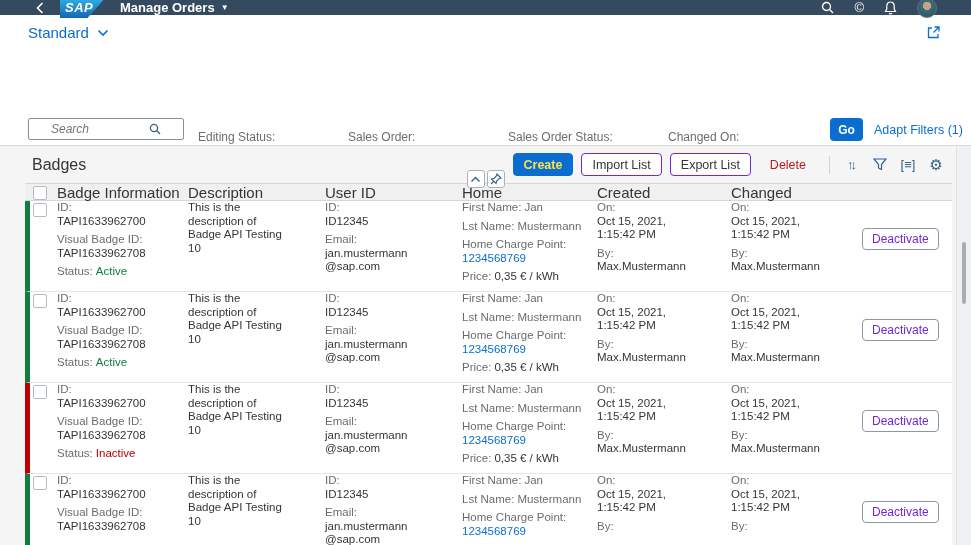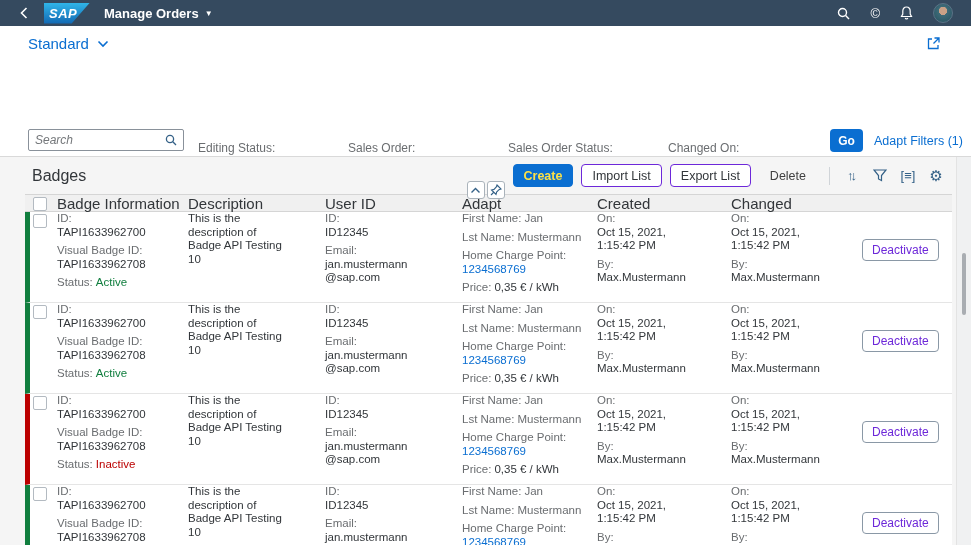--- a/index.html
+++ b/index.html
@@ -1,20 +1,20 @@
 <!DOCTYPE html>
 <html><head>
 <meta charset="utf-8">
 <style>
   * { margin:0; padding:0; box-sizing:border-box; }
   html,body { width:971px; height:545px; overflow:hidden; background:#fff;
     font-family:"Liberation Sans", sans-serif; color:#32363a; }
 
   
-  .shell { height:26px; background:#354a5f; display:flex; align-items:center; padding:0 10px; }
+  .shell { height:15px; background:#354a5f; display:flex; align-items:center; padding:0 26px; }
   .shell-back { width:28px; color:#fff; display:flex; align-items:center; justify-content:center; cursor:pointer; }
   .sap-logo { width:46px; height:21px; margin:0 14px 0 6px;
     background:linear-gradient(180deg,#30b5e8 0%,#1268b3 100%);
     clip-path:polygon(0 0,100% 0,60% 100%,0 100%);
     color:#fff; font-style:italic; font-weight:bold; font-size:13px;
     display:flex; align-items:center; padding-left:5px; letter-spacing:.5px; }
   .shell-title { color:#fff; font-size:13px; font-weight:bold; display:flex; align-items:center; gap:6px; cursor:pointer; }
   .shell-title .caret { font-size:8px; }
   .shell-right { margin-left:auto; display:flex; align-items:center; gap:20px; padding-right:8px; }
   .shell-icon { color:#fff; display:flex; align-items:center; justify-content:center; cursor:pointer; font-size:13px; }
@@ -25,21 +25,21 @@
   
   .variant-row { height:35px; display:flex; align-items:center; padding:0 30px 0 28px; background:#fff; }
   .variant-title { color:#0a6ed1; font-size:15px; display:flex; align-items:center; gap:8px; cursor:pointer; }
   .share-btn { margin-left:auto; color:#0a6ed1; cursor:pointer; display:flex; }
 
   
   .filter-bar { position:relative; height:96px; background:#fff; border-bottom:1px solid #d9d9d9; }
   .fgroup { position:absolute; }
   .flabel { font-size:12px; color:#6a6d70; margin-bottom:4px; display:block; }
   .fctl { height:22px; border:1px solid #89919a; border-radius:2px; background:#fff;
-    font-size:12px; color:#32363a; display:flex; align-items:center; padding:0 6px; position:relative; }
+    font-size:12px; color:#32363a; display:flex; align-items:center; padding:0 22px; position:relative; }
   .fctl input { border:none; outline:none; width:100%; font-size:12px; font-style:normal;
     font-family:"Liberation Sans", sans-serif; color:#32363a; background:transparent; }
   .fctl input::placeholder { font-style:italic; color:#74777a; }
   .fctl .ctl-icon { margin-left:auto; color:#346187; display:flex; align-items:center; }
   .go-btn { position:absolute; left:830px; top:68px; width:33px; height:23px; background:#0a6ed1;
     color:#fff; font-size:12px; font-weight:bold; border:none; border-radius:4px; cursor:pointer; }
   .adapt-link { position:absolute; left:874px; top:73px; color:#0a6ed1; font-size:12.5px; cursor:pointer; }
 
   
   .hdr-btns { position:absolute; left:50%; transform:translateX(-50%); top:120px; z-index:5; display:flex; gap:2px; }
@@ -52,21 +52,21 @@
   .scroll-thumb { position:absolute; top:96px; right:5px; width:4px; height:62px; background:#a9adb2; border-radius:2px; cursor:grab; }
   .table-area { width:927px; }
 
   .tbl-toolbar { height:37px; display:flex; align-items:center; padding:0 6px 0 7px; }
   .tbl-title { font-size:16px; color:#32363a; }
   .tbl-actions { margin-left:auto; display:flex; align-items:center; gap:8px; }
   .btn { height:23px; font-size:12.5px; border-radius:4px; padding:0 10px; cursor:pointer;
     font-family:"Liberation Sans", sans-serif; }
   .btn-primary { background:#0a6ed1; color:#fde047; border:1px solid #0a6ed1; font-weight:bold; }
   .btn-ghost { background:#fff; color:#32363a; border:1px solid #6d28d9; }
-  .btn-disabled { background:transparent; color:#404040; border:1px solid transparent; cursor:default; }
+  .btn-disabled { background:transparent; color:#b91c1c; border:1px solid transparent; cursor:default; }
   .tb-sep { width:1px; height:18px; background:#d0d4d8; margin:0 4px; }
   .tb-icon { color:#346187; font-size:13px; cursor:pointer; display:flex; align-items:center; justify-content:center; min-width:20px; }
   .tb-icon.sort { letter-spacing:-3px; font-size:13px; padding-right:3px; }
   .tb-icon.gear { font-size:15px; }
 
   
   .thead { height:18px; background:#f0f0f0; border-top:1px solid #d5d5d5; border-bottom:1px solid #d5d5d5;
     display:grid; grid-template-columns:32px 131px 137px 137px 135px 134px 121px 1fr; align-items:center;
     font-size:15px; color:#32363a; }
   .thead .cb-wrap { padding-left:8px; }
@@ -252,21 +252,21 @@
       </div>
     </div>
 
     <div class="thead">
       <div class="cb-wrap">
           <div class="checkbox"></div>
         </div>
       <div>Badge Information</div>
       <div>Description</div>
       <div>User ID</div>
-      <div>Adapt</div>
+      <div>Home</div>
       <div>Created</div>
       <div>Changed</div>
       <div></div>
     </div>
 
     <div id="rows-container">
   <div class="row positive">
     <div class="cb-wrap">
             <div class="checkbox"></div>
           </div>

